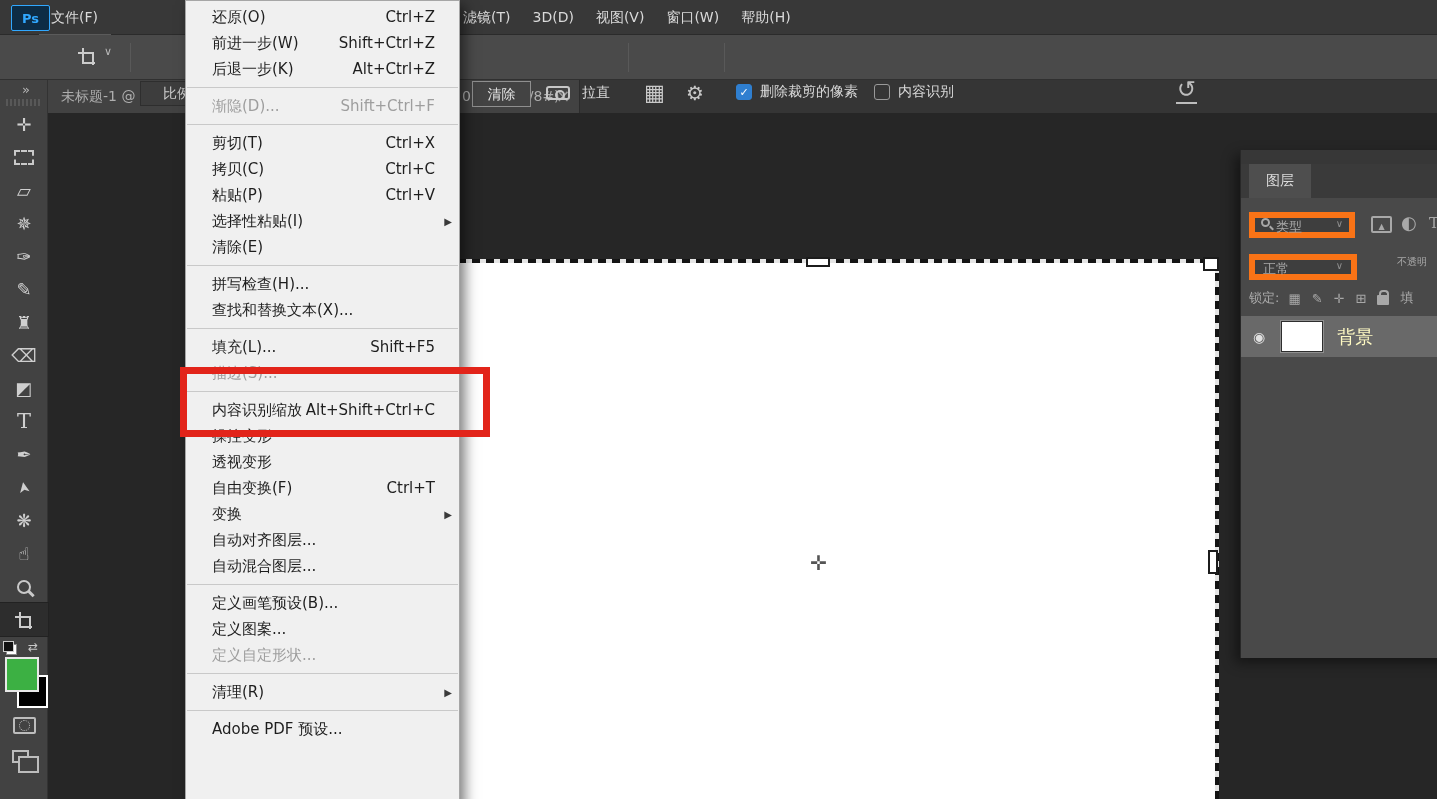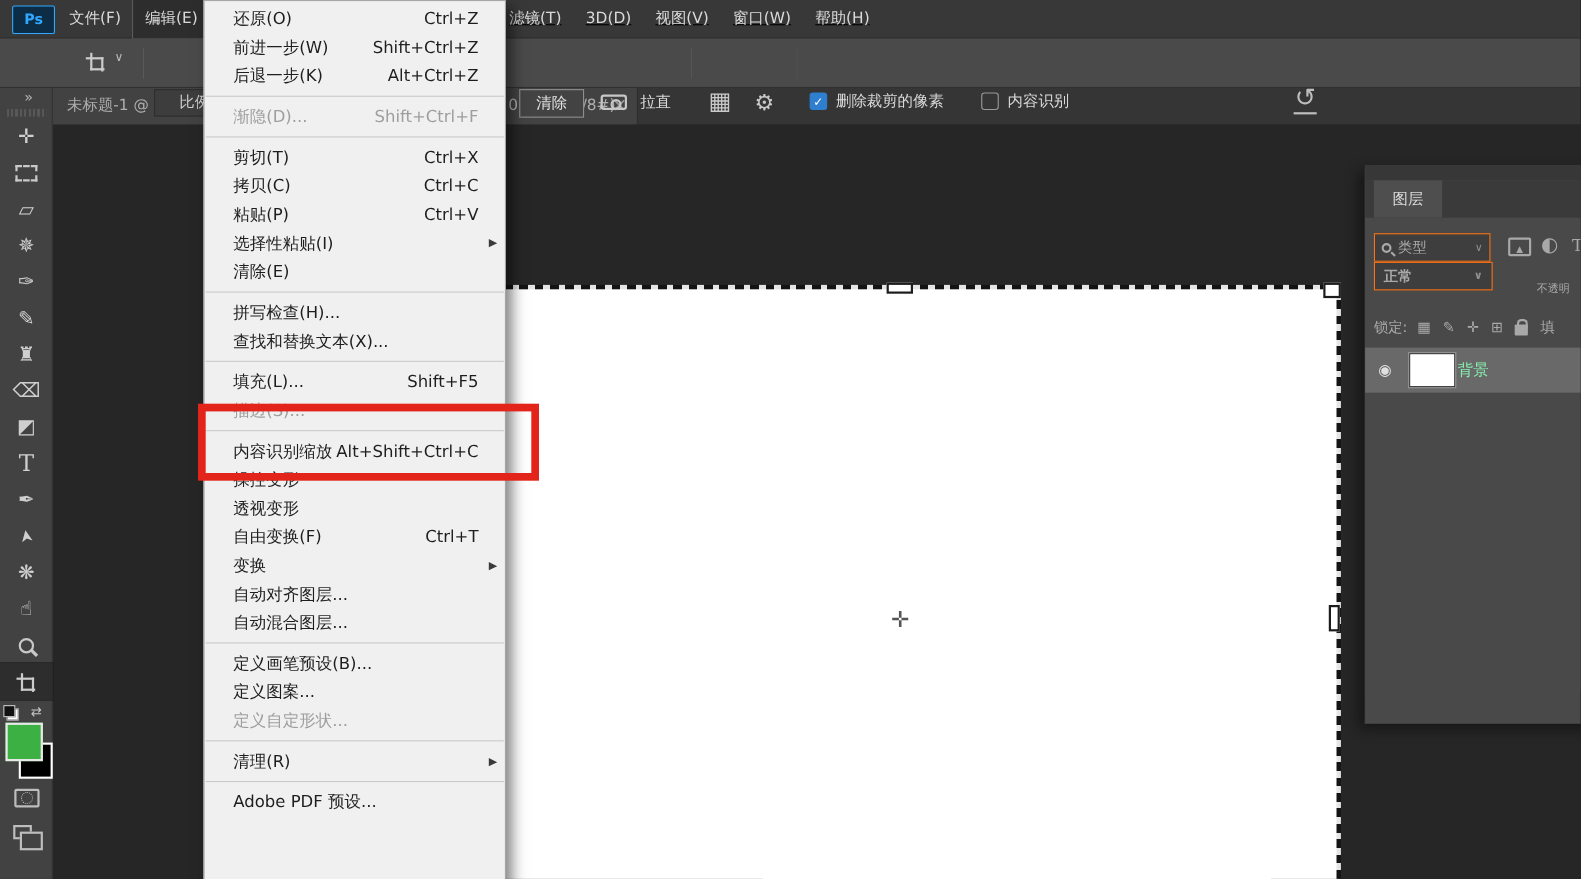--- a/index.html
+++ b/index.html
@@ -7,41 +7,41 @@
   }
   *{margin:0;padding:0;box-sizing:border-box;}
   html,body{width:1437px;height:799px;overflow:hidden;background:#262626;}
   body{font-family:"DejaVu Sans",sans-serif;}
   .screen{position:relative;width:1437px;height:799px;overflow:hidden;background:#262626;}
 
   
   .menubar{position:absolute;left:0;top:0;width:1437px;height:35px;background:#383838;border-bottom:1px solid #2b2b2b;z-index:4;}
   .ps-logo{position:absolute;left:11px;top:5px;width:39px;height:26px;background:#0d2c45;border:1px solid var(--accent);color:var(--accent);font-size:13px;font-weight:bold;display:flex;align-items:center;justify-content:center;border-radius:2px;}
   .mb-group{position:absolute;top:0;height:35px;display:flex;}
-  .mb-left{left:52px;}
-  .mb-right{left:452px;text-decoration:underline;}
+  .mb-left{left:40px;flex-direction:column;}
+  .mb-right{left:452px;}
   .mb-item{height:35px;line-height:35px;padding:0 11px;color:#dadada;font-size:14px;white-space:nowrap;cursor:default;}
   .mb-item.active{background:#2d2d2d;outline:1px solid #5a5a5a;}
 
   
   .optionsbar{position:absolute;left:0;top:35px;width:1437px;height:45px;background:#4a4a4a;border-bottom:1px solid #303030;z-index:4;}
   .ob-sep{position:absolute;top:8px;width:1px;height:29px;background:#3a3a3a;border-right:1px solid #595959;}
   .crop-glyph{position:relative;width:18px;height:18px;display:inline-block;}
   .crop-glyph::before{content:"";position:absolute;left:4px;top:0;width:11px;height:14px;border-left:2px solid #cccccc;border-bottom:2px solid #cccccc;}
   .crop-glyph::after{content:"";position:absolute;left:0;top:4px;width:14px;height:11px;border-top:2px solid #cccccc;border-right:2px solid #cccccc;}
   .ob-croptool{position:absolute;left:78px;top:13px;}
   .ob-chev{position:absolute;left:104px;top:10px;color:#b9b9b9;font-size:11px;}
   .ob-preset{position:absolute;left:140px;top:46px;width:116px;height:25px;background:#3d3d3d;border:1px solid #2e2e2e;color:#cfcfcf;font-size:14px;line-height:23px;padding-left:22px;}
   .ob-clear{position:absolute;left:472px;top:46px;width:59px;height:26px;background:#434343;border:1px solid #8f8f8f;color:#e2e2e2;font-size:14px;text-align:center;line-height:24px;}
   .level-glyph{position:absolute;left:546px;top:51px;width:24px;height:14px;border:2px solid #c7c7c7;border-radius:3px;}
   .level-glyph::after{content:"";position:absolute;left:7px;top:2px;width:6px;height:6px;border:2px solid #c7c7c7;border-radius:50%;}
   .ob-straighten{position:absolute;left:582px;top:49px;color:#d8d8d8;font-size:14px;}
   .ob-grid{position:absolute;left:644px;top:45px;color:#c9c9c9;font-size:22px;}
   .ob-gear{position:absolute;left:686px;top:46px;color:#c9c9c9;font-size:20px;}
-  .ob-checks{position:absolute;left:736px;top:48px;display:flex;gap:34px;}
+  .ob-checks{position:absolute;left:736px;top:48px;display:flex;gap:16px;}
   .ob-check{display:flex;align-items:center;gap:8px;color:#d8d8d8;font-size:14px;white-space:nowrap;}
   .cb{width:16px;height:16px;border:1px solid #999999;border-radius:3px;background:transparent;display:inline-flex;align-items:center;justify-content:center;font-size:11px;color:#ffffff;}
   .ob-check.checked .cb{background:var(--cbblue);border-color:var(--cbblue);}
   .ob-check.checked .cb::after{content:"✓";}
   .ob-reset{position:absolute;left:1176px;top:42px;color:#bdbdbd;font-size:23px;border-bottom:2px solid #bdbdbd;line-height:25px;padding:0 1px;}
 
   
   .tabbar{position:absolute;left:48px;top:80px;width:1389px;height:33px;background:#353535;z-index:3;}
   .doc-tab{position:absolute;left:0;top:0;width:532px;height:33px;background:#424242;border-right:1px solid #2c2c2c;}
   .tab-title-left{position:absolute;left:13px;top:0;line-height:33px;color:#aeaeae;font-size:14px;white-space:nowrap;}
@@ -84,39 +84,39 @@
   .h-corner{left:1203px;top:257px;width:16px;height:14px;}
   .h-right{left:1208px;top:550px;width:10px;height:24px;}
   .cursor-cross{position:absolute;left:810px;top:551px;color:#555555;font-size:20px;z-index:3;}
 
   
   .layers-panel{position:absolute;left:1240px;top:150px;width:232px;height:508px;background:#494949;z-index:8;border-left:1px solid #282828;box-shadow:-5px 5px 12px rgba(0,0,0,0.45);overflow:hidden;}
   .lp-topstrip{position:absolute;left:0;top:0;width:197px;height:14px;background:#373737;}
   .lp-tabrow{position:absolute;left:0;top:14px;width:197px;height:34px;background:#3a3a3a;}
   .lp-tab{position:absolute;left:8px;top:0;width:62px;height:34px;background:#4e4e4e;color:#dcdcdc;font-size:14px;display:flex;align-items:center;justify-content:center;}
   .lp-body{position:absolute;left:0;top:48px;width:197px;height:430px;background:#494949;}
-  .well{background:#3e3e3e;border:1px solid #f97316;color:#a8a8a8;font-size:13px;display:flex;align-items:center;}
+  .well{background:#3e3e3e;border:6px solid #f97316;color:#a8a8a8;font-size:13px;display:flex;}
   .lp-filter{position:absolute;left:8px;top:14px;width:106px;height:26px;padding:0 6px;gap:6px;}
   .mini-zoom{width:9px;height:9px;border:2px solid #a8a8a8;border-radius:50%;position:relative;flex:none;}
   .mini-zoom::after{content:"";position:absolute;left:6px;top:7px;width:5px;height:2px;background:#a8a8a8;transform:rotate(45deg);}
   .well .chev{margin-left:auto;font-size:10px;color:#8f8f8f;}
   .img-ic{position:absolute;left:130px;top:18px;width:21px;height:17px;border:2px solid #a8a8a8;border-radius:2px;color:#a8a8a8;font-size:8px;display:flex;align-items:flex-end;justify-content:center;}
   .adj-ic{position:absolute;left:160px;top:14px;color:#a8a8a8;font-size:18px;}
   .type-ic{position:absolute;left:188px;top:16px;color:#a8a8a8;font-size:15px;font-family:"DejaVu Serif",serif;}
-  .lp-blend{position:absolute;left:8px;top:40px;width:108px;height:26px;padding:0 8px;font-weight:bold;}
+  .lp-blend{position:absolute;left:8px;top:56px;width:108px;height:26px;padding:0 8px;}
   .lp-opacity{position:absolute;left:156px;top:57px;color:#a8a8a8;font-size:10px;white-space:nowrap;}
   .lp-lockrow{position:absolute;left:8px;top:88px;width:197px;height:24px;color:#ababab;font-size:13px;display:flex;align-items:center;gap:9px;}
   .lock-ic{font-size:13px;color:#a8a8a8;line-height:1;}
   .lock-ic.css-lockglyph{position:relative;width:12px;height:10px;background:#a8a8a8;border-radius:1px;margin-top:4px;}
   .lock-ic.css-lockglyph::before{content:"";position:absolute;left:2px;top:-5px;width:6px;height:6px;border:2px solid #a8a8a8;border-bottom:none;border-radius:4px 4px 0 0;}
   .lp-fillclip{margin-left:2px;white-space:nowrap;}
   .lp-layerrow{position:absolute;left:0;top:118px;width:197px;height:41px;background:#696969;display:flex;align-items:center;}
   .eye{margin-left:12px;color:#e0e0e0;font-size:14px;}
   .thumb{margin-left:16px;width:42px;height:31px;background:#ffffff;border:1px solid #2e2e2e;outline:1px solid #909090;}
-  .layer-name{margin-left:2px;color:#86efac;font-size:14px;}
+  .layer-name{margin-left:14px;color:#fef9c3;font-size:18px;}
 
   
   .dropdown{position:absolute;left:185px;top:0;width:275px;height:810px;background:#f0f0f0;border:1px solid #a6a6a6;box-shadow:5px 5px 12px rgba(0,0,0,0.5);z-index:50;padding-top:3px;}
   .menu-item{position:relative;height:26px;display:flex;align-items:center;padding:0 24px 0 26px;font-size:15px;color:#1e1e1e;white-space:nowrap;}
   .menu-item .mi-shortcut{margin-left:auto;}
   .menu-item .mi-arrow{position:absolute;right:7px;font-size:10px;color:#3a3a3a;}
   .menu-item.disabled{color:#9e9e9e;}
   .menu-sep{height:1px;background:#c9c9c9;margin:5px 1px;}
 
   

